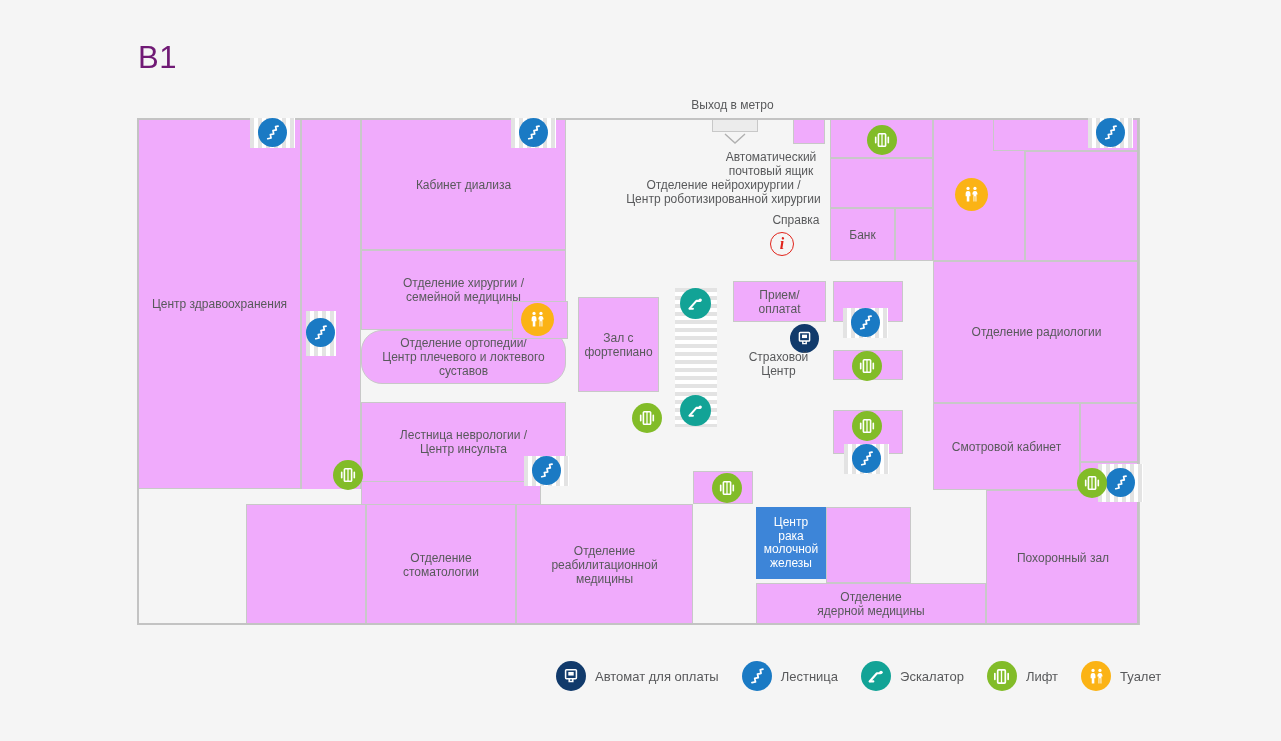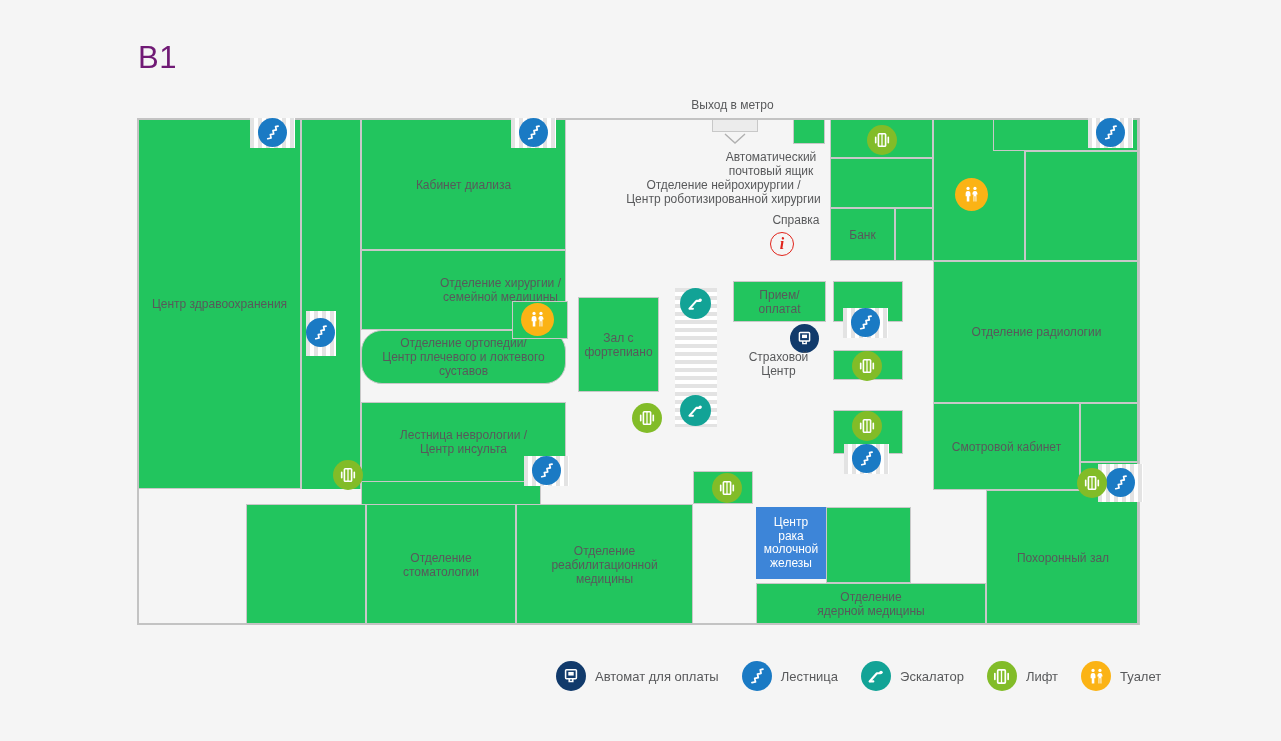--- a/index.html
+++ b/index.html
@@ -13,21 +13,21 @@
   }
   #floor-title{
     position:absolute;left:138px;top:40px;
     font-size:31px;color:#701a75;font-weight:400;letter-spacing:0.5px;
   }
   #map-stage{
     position:absolute;left:138px;top:119px;width:1002px;height:506px;
   }
   .room{
     position:absolute;
-    background:#22c55e;
+    background:#f0abfc;
     border:1px solid #c8c8c8;
     box-sizing:border-box;
     display:flex;align-items:center;justify-content:center;
     text-align:center;
     font-size:12px;line-height:14px;
     color:#58595b;
   }
   .room.noborder{border:none;}
   .room .rl{padding:2px 4px;white-space:pre-line;}
   .room.highlight{background:#3d85d8;border-color:#3d85d8;color:#ffffff;font-size:12px;line-height:13.5px;}
@@ -89,21 +89,21 @@
   <div class="room" style="left:0px;top:0px;width:163px;height:370px;">
     <span class="rl">Центр здравоохранения</span>
   </div>
 
   <div class="room noborder" style="left:163px;top:0px;width:60px;height:370px;border-left:1px solid #c8c8c8;border-right:1px solid #c8c8c8;"></div>
 
   <div class="room" style="left:223px;top:0px;width:205px;height:131px;">
     <span class="rl">Кабинет диализа</span>
   </div>
 
-  <div class="room" style="left:223px;top:131px;width:205px;height:80px;justify-content:flex-end;">
+  <div class="room" style="left:223px;top:131px;width:205px;height:80px;">
     <span class="rl">Отделение хирургии /
 семейной медицины</span>
   </div>
 
   <div class="room" style="left:223px;top:211px;width:205px;height:54px;border-radius:21px;">
     <span class="rl">Отделение ортопедии/
 Центр плечевого и локтевого
 суставов</span>
   </div>
 

